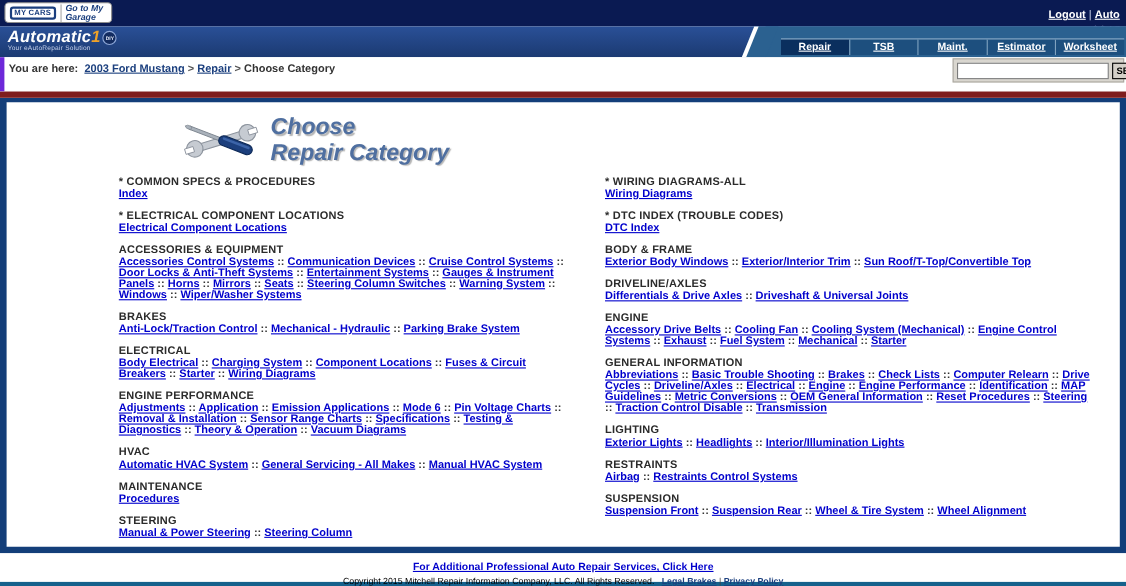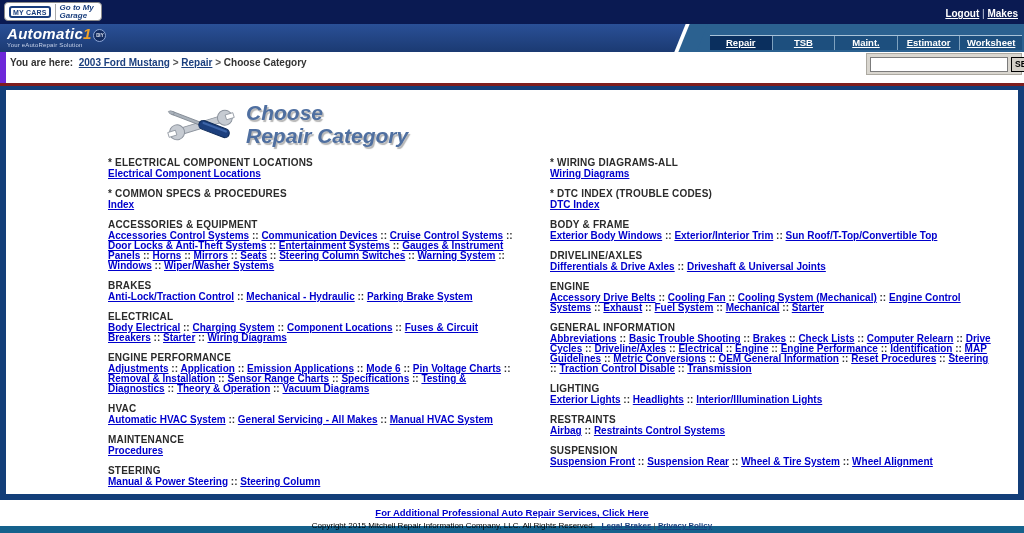--- a/index.html
+++ b/index.html
@@ -38,33 +38,33 @@
                      transform:skewX(-22deg); border-left:4px solid #fff; }
   .tab-bar { position:absolute; bottom:2px; right:2px; width:312px; height:15px; display:flex;
              border-top:1px solid #a8c2d8; }
   .tab { flex:1; text-align:center; font-size:9.5px; font-weight:bold; color:#fff;
          text-decoration:underline; line-height:14px; background:#1d4f7e;
          border-left:1px solid #7fa2bf; cursor:pointer; }
   .tab:first-child { border-left:none; }
   .tab.active { background:#0a2f5e; }
 
   
-  .crumb-row { height:31px; background:#fff; position:relative; border-left:6px solid #6d28d9; }
+  .crumb-row { height:31px; background:#fff; position:relative; border-left:4px solid #6d28d9; }
   .breadcrumb { padding:5px 0 0 4px; font-size:10px; font-weight:bold; color:#333; }
   .breadcrumb .label { color:#333; }
   .breadcrumb a { color:#1b3f7e; text-decoration:underline; cursor:pointer; }
   .breadcrumb .gt { color:#555; font-weight:bold; }
   .search-panel { position:absolute; right:2px; top:1px; width:156px; height:22px;
                   background:#d9d6cf; border:1px solid #aca9a1; display:flex; align-items:center; padding:2px 3px; }
   .search-input { flex:1; height:15px; font-size:10px; border:1px solid #7b7b7b; background:#fff; padding:0 2px; }
   .search-btn { font-size:8.5px; font-weight:bold; color:#000; background:#d4d0c8;
                 border:1px solid #000; margin-left:3px; padding:2px 3px; cursor:pointer; line-height:9px; }
 
   
-  .content-outer { border-top:3px solid #7f1d1d; }
+  .content-outer { border-top:6px solid #7f1d1d; }
   .content-box { border:6px solid #133e79; border-top-width:4px; background:#fff; height:414px; overflow:hidden; }
 
   .title-area { display:flex; align-items:center; margin:9px 0 0 160px; height:50px; }
   .title-icon { width:70px; height:46px; }
   .title-text { font-size:21px; font-style:italic; font-weight:bold; color:#4f6fa0;
                 line-height:23px; margin-left:10px; text-shadow:1.5px 1.5px 1px rgba(90,90,90,.45); }
 
   .columns { display:flex; margin-top:8px; padding-left:102px; }
   .col-left  { width:414px; margin-right:28px; }
   .col-right { width:445px; }
@@ -92,21 +92,21 @@
   <div class="topbar">
     <div class="garage-btn">
       <span class="plate">
         <span class="plate-top"></span>
         <span>MY CARS</span>
       </span>
       <span class="garage-label">Go to My Garage</span>
     </div>
     <div class="top-right">
       <span class="top-links">
-        <a>Logout</a><span class="pipe"> | </span><a>Makes</a>
+        <a>Logout</a><span class="pipe"> | </span><a>Auto</a>
       </span>
       <div class="version">v2.2.4.7</div>
     </div>
   </div>
 
   <div class="logobar">
     <div class="logo">
       <div class="logo-main">
         <span class="logo-mitchell">Automatic</span><span class="logo-one">1</span><span class="logo-badge">DIY</span>
       </div>
@@ -162,26 +162,26 @@
         </svg>
         <div class="title-text">
           <div>Choose</div>
           <div>Repair Category</div>
         </div>
       </div>
 
       <div class="columns">
         <div class="col-left" id="col-left">
             <div class="section">
+              <div class="cat-heading">* COMMON SPECS &amp; PROCEDURES</div>
+              <div class="cat-links"><a>Index</a></div>
+            </div>
+            <div class="section">
               <div class="cat-heading">* ELECTRICAL COMPONENT LOCATIONS</div>
               <div class="cat-links"><a>Electrical Component Locations</a></div>
-            </div>
-            <div class="section">
-              <div class="cat-heading">* COMMON SPECS &amp; PROCEDURES</div>
-              <div class="cat-links"><a>Index</a></div>
             </div>
             <div class="section">
               <div class="cat-heading">ACCESSORIES &amp; EQUIPMENT</div>
               <div class="cat-links"><a>Accessories Control Systems</a><span class="sep"> :: </span><a>Communication Devices</a><span class="sep"> :: </span><a>Cruise Control Systems</a><span class="sep"> :: </span><a>Door Locks &amp; Anti-Theft Systems</a><span class="sep"> :: </span><a>Entertainment Systems</a><span class="sep"> :: </span><a>Gauges &amp; Instrument Panels</a><span class="sep"> :: </span><a>Horns</a><span class="sep"> :: </span><a>Mirrors</a><span class="sep"> :: </span><a>Seats</a><span class="sep"> :: </span><a>Steering Column Switches</a><span class="sep"> :: </span><a>Warning System</a><span class="sep"> :: </span><a>Windows</a><span class="sep"> :: </span><a>Wiper/Washer Systems</a></div>
             </div>
             <div class="section">
               <div class="cat-heading">BRAKES</div>
               <div class="cat-links"><a>Anti-Lock/Traction Control</a><span class="sep"> :: </span><a>Mechanical - Hydraulic</a><span class="sep"> :: </span><a>Parking Brake System</a></div>
             </div>
             <div class="section">

